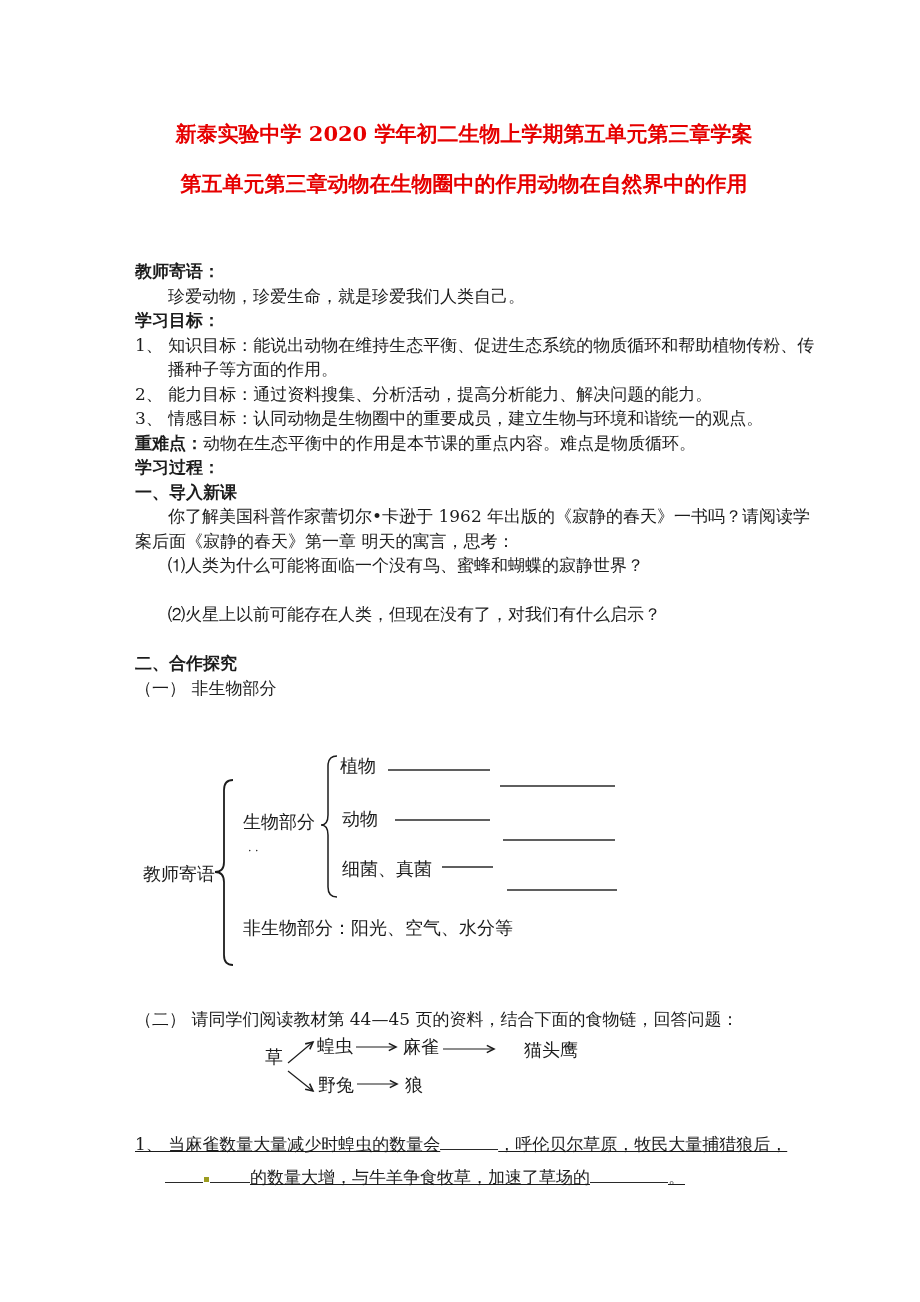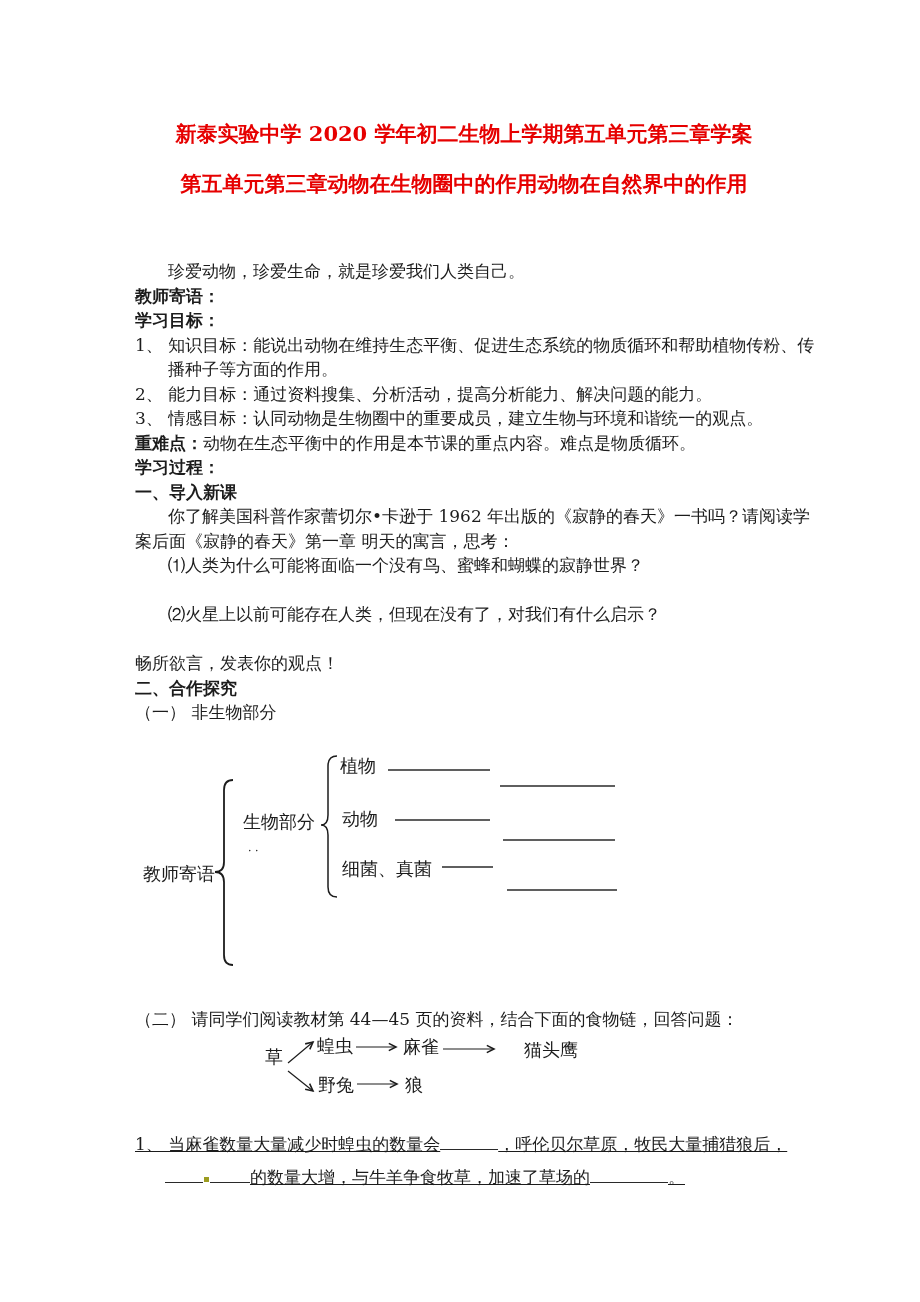--- a/index.html
+++ b/index.html
@@ -51,37 +51,36 @@
 </style>
 </head>
 <body>
 
 <div class="page">
 
   <div id="title1" class="doc-title" style="color: rgb(230, 0, 0);">新泰实验中学 2020 学年初二生物上学期第五单元第三章学案</div>
   <div id="title2" class="doc-title" style="color: rgb(230, 0, 0);">第五单元第三章动物在生物圈中的作用动物在自然界中的作用</div>
 
   <div id="body">
+      <div class="line"><span class="hd">教师寄语：</span></div>
       <div class="line i1">珍爱动物，珍爱生命，就是珍爱我们人类自己。</div>
-      <div class="line"><span class="hd">教师寄语：</span></div>
       <div class="line"><span class="hd">学习目标：</span></div>
       <div class="line">1、 知识目标：能说出动物在维持生态平衡、促进生态系统的物质循环和帮助植物传粉、传</div>
       <div class="line i1">播种子等方面的作用。</div>
       <div class="line">2、 能力目标：通过资料搜集、分析活动，提高分析能力、解决问题的能力。</div>
       <div class="line">3、 情感目标：认同动物是生物圈中的重要成员，建立生物与环境和谐统一的观点。</div>
       <div class="line"><span class="hd">重难点：</span>动物在生态平衡中的作用是本节课的重点内容。难点是物质循环。</div>
       <div class="line"><span class="hd">学习过程：</span></div>
       <div class="line"><span class="hd">一、导入新课</span></div>
       <div class="line i1">你了解美国科普作家蕾切尔•卡逊于 1962 年出版的《寂静的春天》一书吗？请阅读学</div>
       <div class="line">案后面《寂静的春天》第一章 明天的寓言，思考：</div>
       <div class="line i1">⑴人类为什么可能将面临一个没有鸟、蜜蜂和蝴蝶的寂静世界？</div>
       <div class="line sp"></div>
       <div class="line i1">⑵火星上以前可能存在人类，但现在没有了，对我们有什么启示？</div>
       <div class="line sp"></div>
-      <div class="line">畅所欲言，发表你的观点！</div>
       <div class="line"><span class="hd">二、合作探究</span></div>
       <div class="line">（一） 非生物部分</div>
     </div>
 
   <div id="diagram">
     <svg width="920" height="276" viewBox="0 0 920 276">
 
       <path d="M233,48 Q224,48 224,58 L224,130 Q224,140 215,140 Q224,140 224,150 L224,223 Q224,233 233,233" fill="none" stroke="#1c1c1c" stroke-width="1.8"></path>
 
       <path d="M337,24 Q328,24 328,34 L328,83 Q328,93 321,93 Q328,93 328,103 L328,155 Q328,165 337,165" fill="none" stroke="#1c1c1c" stroke-width="1.5"></path>
@@ -93,20 +92,21 @@
           <line x1="442" x2="493" y1="135" y2="135" stroke="#2a2a2a" stroke-width="1.5"></line>
           <line x1="507" x2="617" y1="158" y2="158" stroke="#2a2a2a" stroke-width="1.5"></line>
         </g>
     </svg>
   <div class="dlabel" style="left: 143px; top: 131px; font-size: 18px;">教师寄语</div>
       <div class="dlabel" style="left: 243px; top: 79px; font-size: 18px;">生物部分</div>
       <div class="dlabel" style="left: 248px; top: 113px; font-size: 11px;">· ·</div>
       <div class="dlabel" style="left: 340px; top: 23px; font-size: 18px;">植物</div>
       <div class="dlabel" style="left: 342px; top: 76px; font-size: 18px;">动物</div>
       <div class="dlabel" style="left: 342px; top: 126px; font-size: 18px;">细菌、真菌</div>
+      <div class="dlabel" style="left: 243px; top: 185px; font-size: 18px;">非生物部分：阳光、空气、水分等</div>
     </div>
 
   <div id="section2">（二） 请同学们阅读教材第 44—45 页的资料，结合下面的食物链，回答问题：</div>
 
   <div id="foodchain">
     <svg width="920" height="75" viewBox="0 0 920 75">
       <defs>
         <marker id="ah" markerWidth="10" markerHeight="10" refX="7" refY="4" orient="auto">
           <path d="M1,1 L7,4 L1,7" fill="none" stroke="#1c1c1c" stroke-width="1.3"></path>
         </marker>

